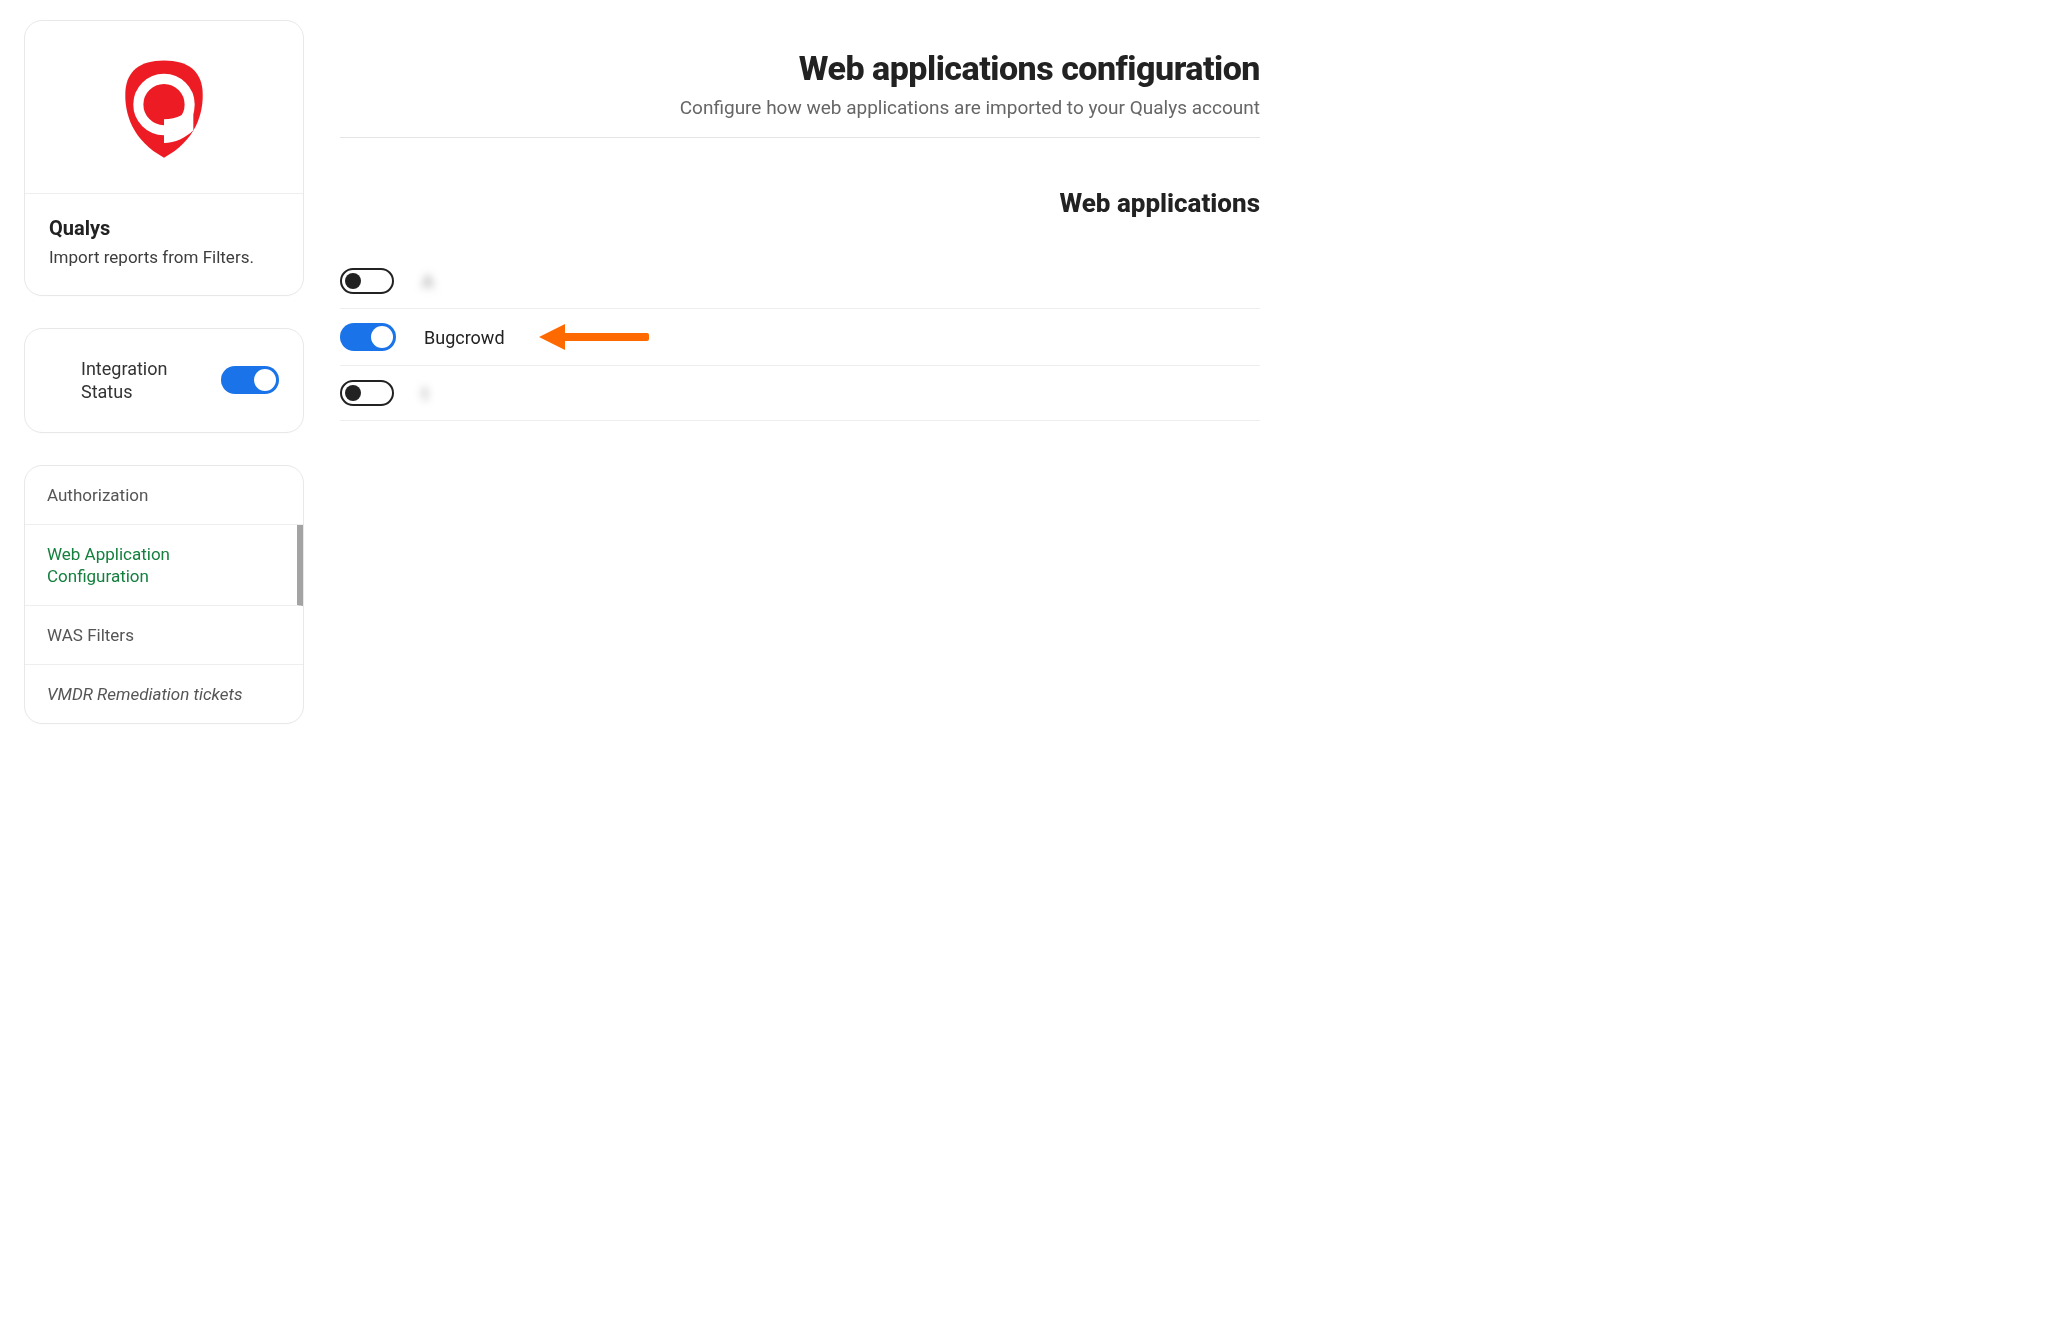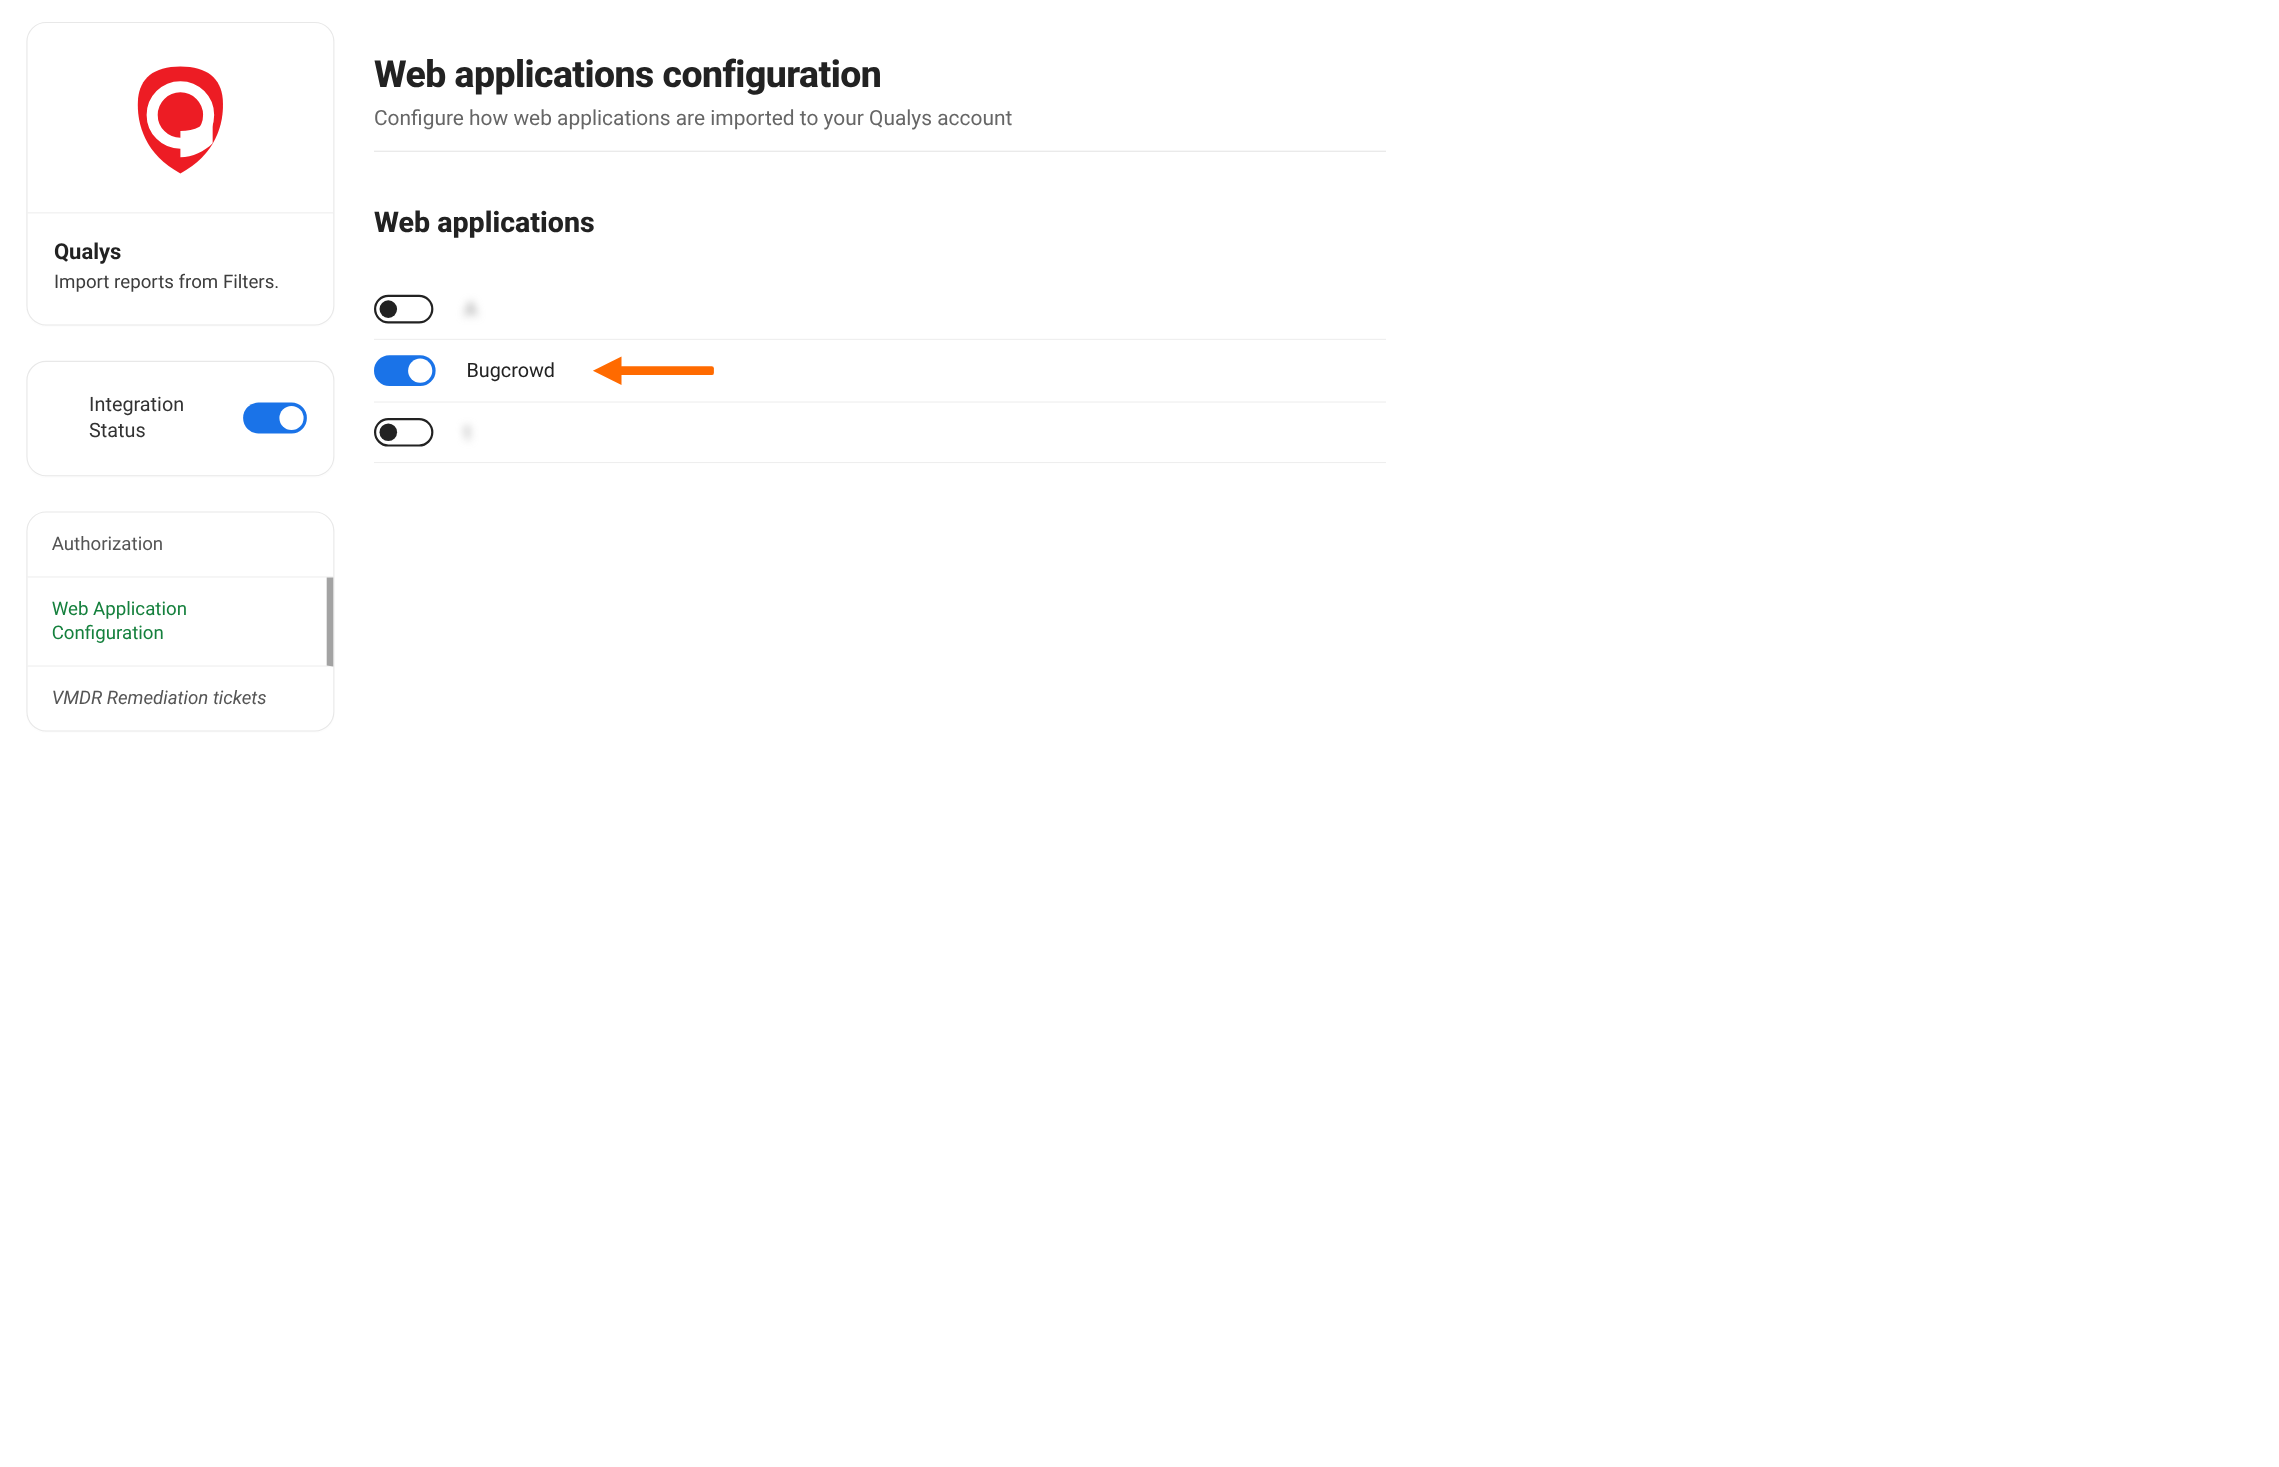--- a/index.html
+++ b/index.html
@@ -57,21 +57,21 @@
       border-bottom: 1px solid #eee;
       cursor: pointer;
       line-height: 1.3;
     }
     .nav-item:last-child { border-bottom: none; font-style: italic; }
     .nav-item.active {
       color: #15803d; font-weight: 400;
       border-right: 6px solid #a3a3a3;
     }
     
-    .main { flex: 1; padding-top: 28px; max-width: 920px; }
+    .main { flex: 1; padding-top: 28px; max-width: 920px; text-align: right; }
     .page-title { font-size: 34px; font-weight: 800; margin-bottom: 8px; letter-spacing: -0.5px; }
     .page-subtitle { font-size: 19px; color: #666; margin-bottom: 18px; }
     .hr { height: 1px; background: #e5e5e5; margin-bottom: 50px; }
     .section-title { font-size: 26px; font-weight: 800; margin-bottom: 36px; }
     .app-row {
       display: flex; align-items: center; gap: 28px;
       padding: 14px 0 14px 0;
       border-bottom: 1px solid #eee;
     }
     .app-row:last-of-type { border-bottom: 1px solid #eee; }
@@ -155,20 +155,21 @@
   </div>
 
   <div class="card status-card">
     <div class="status-label">Integration Status</div>
     <div class="toggle"></div>
   </div>
 
   <div class="card nav-card">
     <div class="nav-item">Authorization</div>
     <div class="nav-item active">Web Application Configuration</div>
+    <div class="nav-item">WAS Filters</div>
     <div class="nav-item">VMDR Remediation tickets</div>
   </div>
 </aside>
 
 <main class="main">
   <h1 class="page-title">Web applications configuration</h1>
   <div class="page-subtitle">Configure how web applications are imported to your Qualys account</div>
   <div class="hr"></div>
 
   <h2 class="section-title">Web applications</h2>

